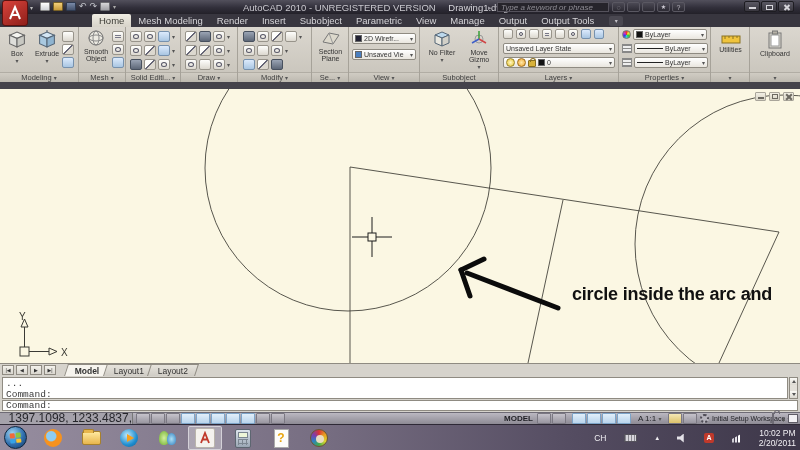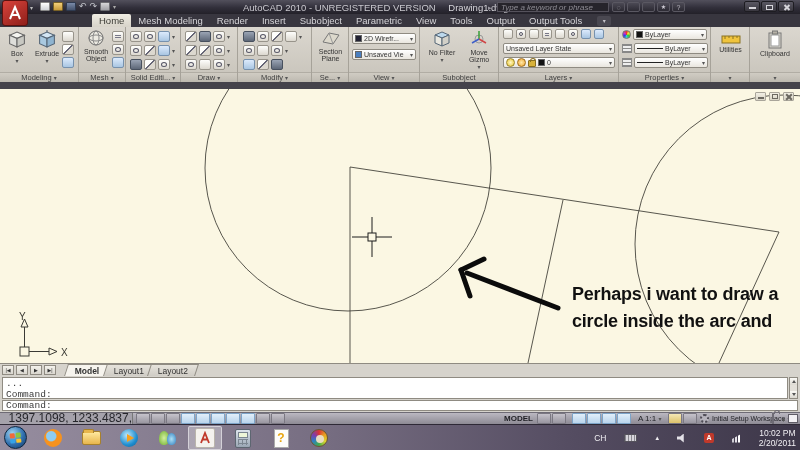--- a/index.html
+++ b/index.html
@@ -263,21 +263,21 @@
   </div>
 
   <div class="p tabrow">
     <span class="rtab active">Home</span>
     <span class="rtab">Mesh Modeling</span>
     <span class="rtab">Render</span>
     <span class="rtab">Insert</span>
     <span class="rtab">Subobject</span>
     <span class="rtab">Parametric</span>
     <span class="rtab">View</span>
-    <span class="rtab">Tools</span>
+    <span class="rtab">Manage</span>
     <span class="rtab">Output</span>
     <span class="rtab">Output Tools</span>
     <span class="tab-extra">▾</span>
   </div>
 
   <div class="p ribbon">
 
     <div class="panel" style="left:0;width:79px">
       <div class="bigbtn" style="left:3px;top:3px;width:28px">
         <svg width="22" height="19" viewBox="0 0 20 18">
@@ -591,21 +591,20 @@
     <div class="vbtn">
         <i style="left:2px;top:1px;width:6px;height:5px;background:none;border:1px solid #6b6860"></i>
       </div>
     <div class="vbtn">
         <i style="left:4px;top:0;width:2px;height:8px;transform:rotate(45deg)"></i>
         <i style="left:4px;top:0;width:2px;height:8px;transform:rotate(-45deg)"></i>
       </div>
   </div>
 
   <div class="p annotation">
-    <div>Perhaps i want to draw a</div>
     <div>circle inside the arc and</div>
   </div>
 
   <div class="p layoutbar">
     <span class="navbtn">|◀</span>
     <span class="navbtn">◀</span>
     <span class="navbtn">▶</span>
     <span class="navbtn">▶|</span>
     <span class="ltab active ltab-first"><span>Model</span></span>
     <span class="ltab"><span>Layout1</span></span>

